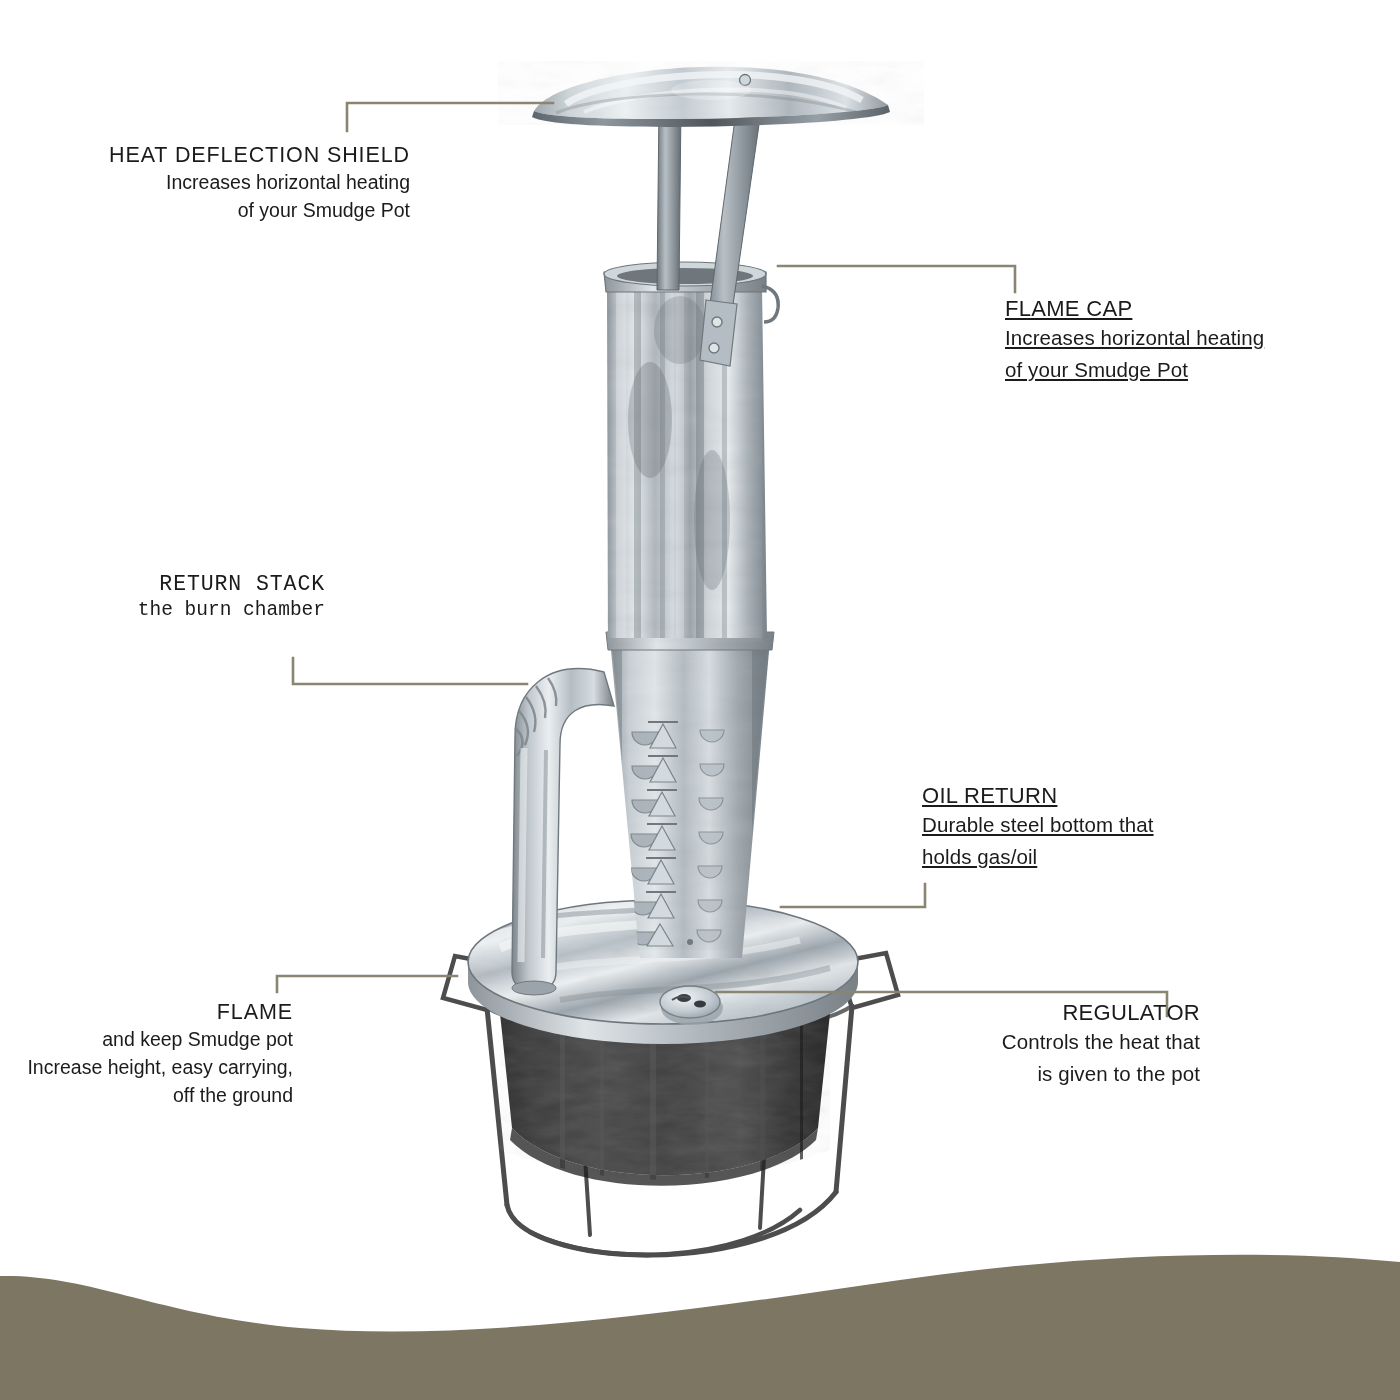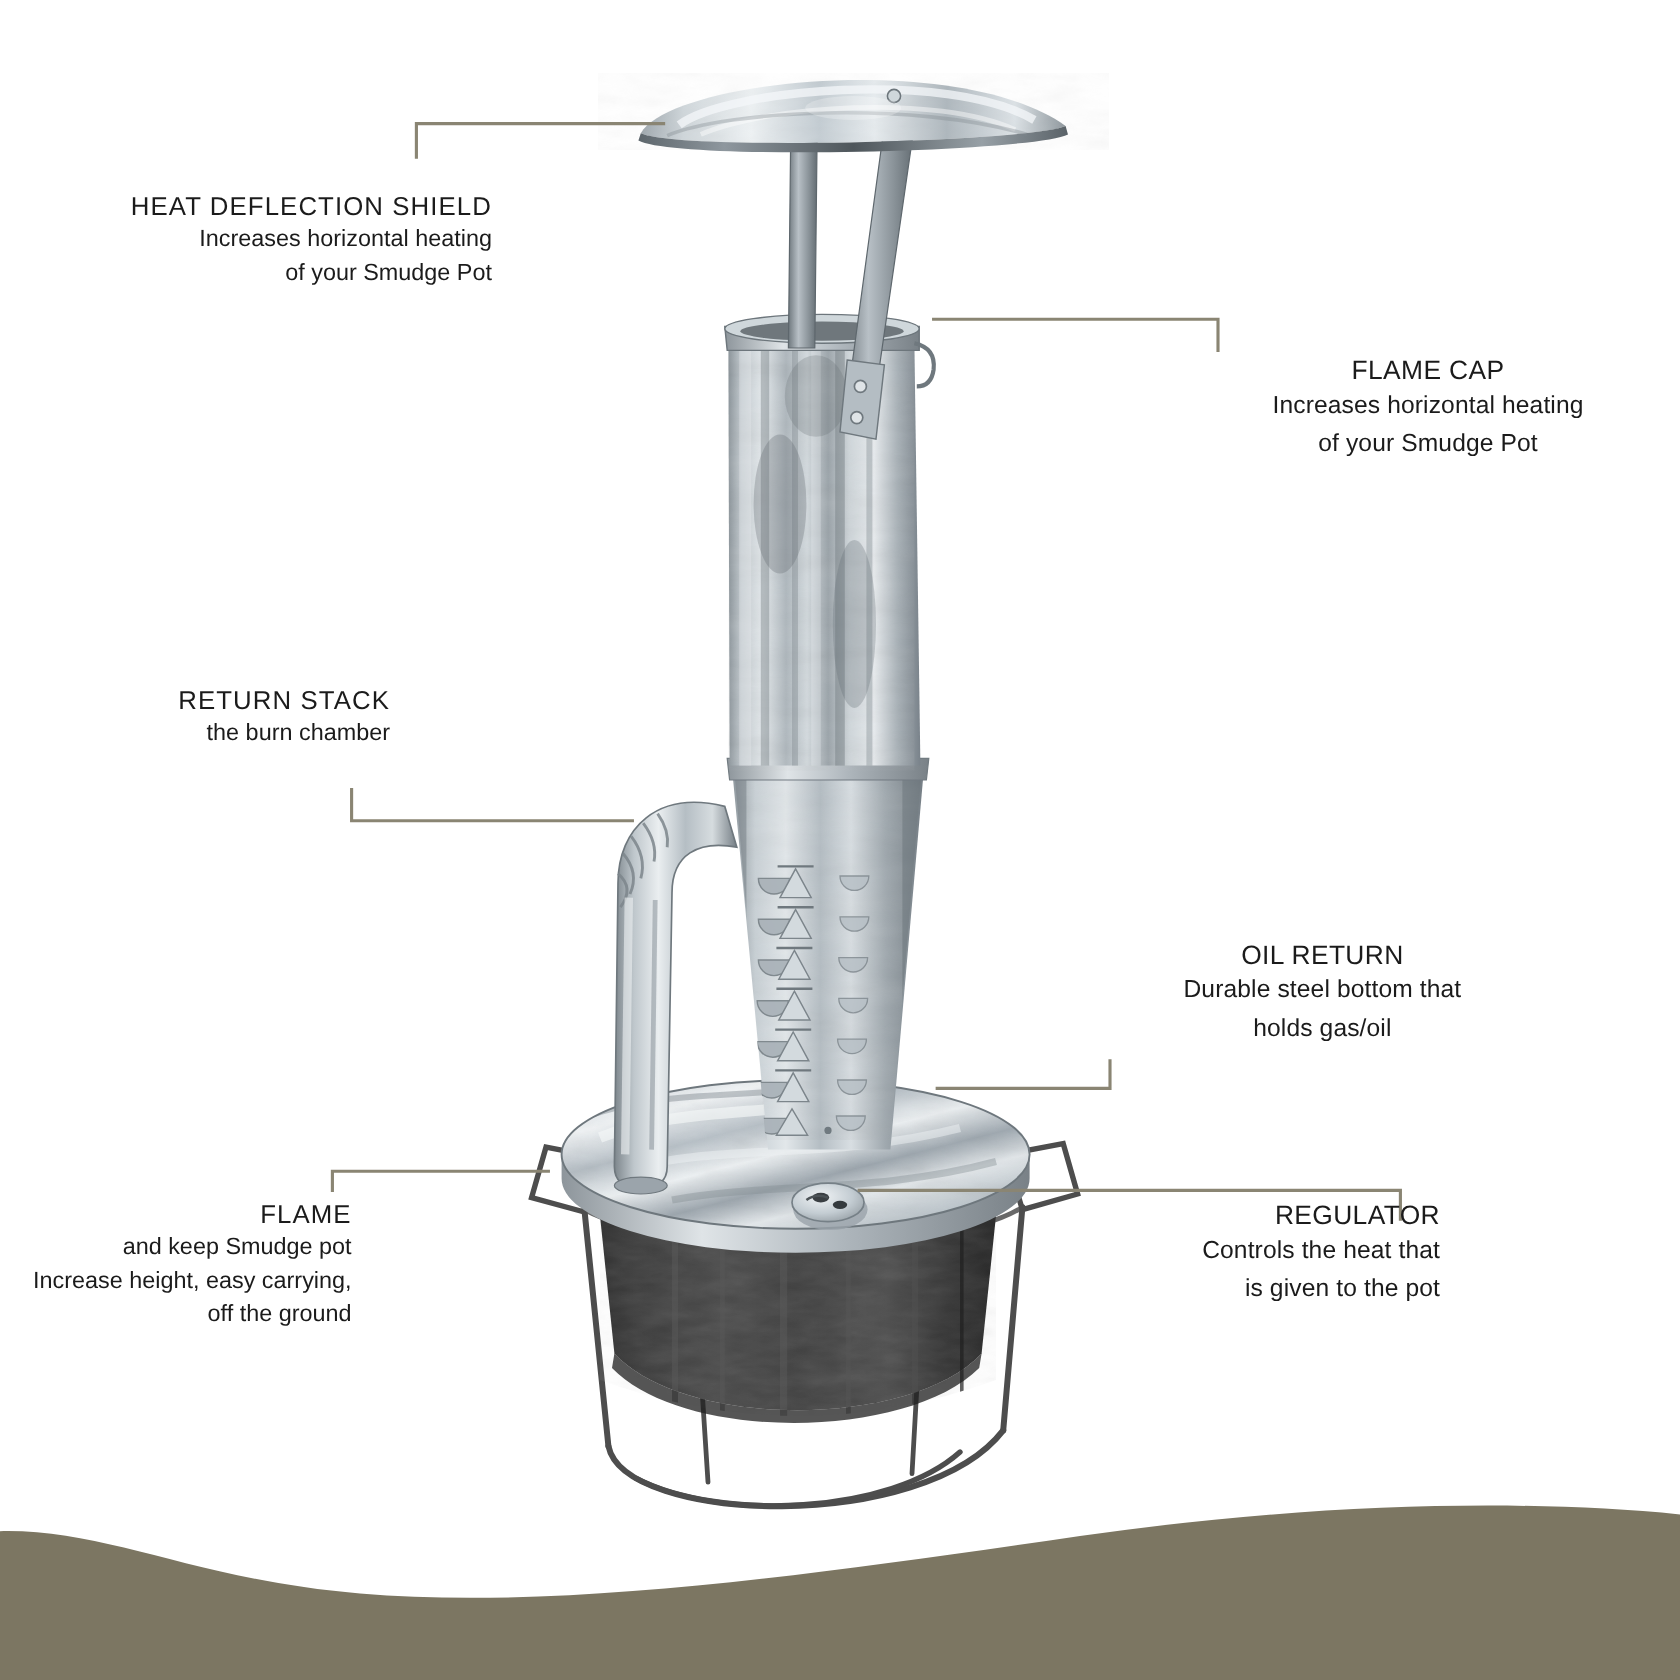--- a/index.html
+++ b/index.html
@@ -36,21 +36,21 @@
     white-space: nowrap;
     font-weight: 400;
   }
   .callout .desc {
     font-size: 19.5px;
     line-height: 28px;
     color: #1b1b1b;
     font-weight: 400;
   }
   .align-right { text-align: right; }
-  .align-left  { text-align: center; }
+  .align-left  { text-align: left; text-decoration: underline; }
   .wide .title { letter-spacing: 0.3px; font-size: 22px; }
   .wide .desc  { letter-spacing: 0.1px; font-size: 20.5px; line-height: 32px; }
 
   
   .leader-svg {
     position: absolute;
     left: 0; top: 0;
     width: 1400px; height: 1400px;
     pointer-events: none;
   }
@@ -381,37 +381,37 @@
       <path d="M293 658 L293 684 L527 684"></path>
 
       <path d="M781 907 L925 907 L925 884"></path>
 
       <path d="M277 992 L277 976 L457 976"></path>
 
       <path d="M716 992 L1167 992 L1167 1016"></path>
     </g>
   </svg>
 
-  <div class="callout align-right" style="left:0; top:160px; width:410px;">
+  <div class="callout align-right" style="left:0; top:143px; width:410px;">
     <div class="title">HEAT DEFLECTION SHIELD</div>
     <div class="desc">
       <div>Increases horizontal heating</div>
       <div>of your Smudge Pot</div>
     </div>
   </div>
 
   <div class="callout align-left wide" style="left:1005px; top:296px; width:370px;">
     <div class="title">FLAME CAP</div>
     <div class="desc">
       <div>Increases horizontal heating</div>
       <div>of your Smudge Pot</div>
     </div>
   </div>
 
-  <div class="callout align-right" style="left:0; top:572px; width:325px;">
+  <div class="callout align-right" style="left:0; top:572px; width:325px;font-family:Liberation Mono, monospace;">
     <div class="title">RETURN STACK</div>
     <div class="desc">
       <div>the burn chamber</div>
     </div>
   </div>
 
   <div class="callout align-left wide" style="left:922px; top:783px; width:360px;">
     <div class="title">OIL RETURN</div>
     <div class="desc">
       <div>Durable steel bottom that</div>

